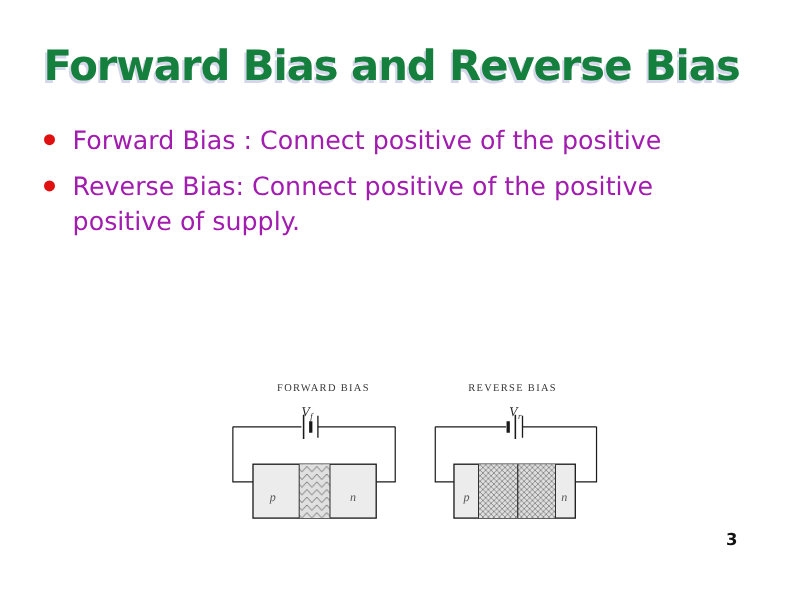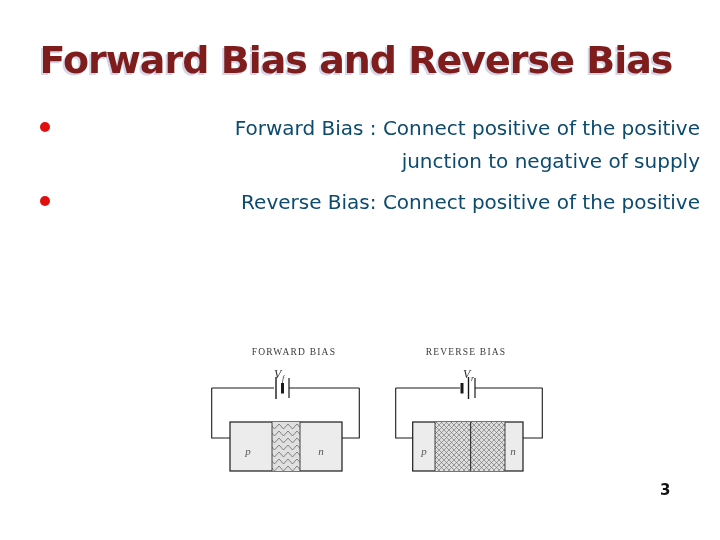--- a/index.html
+++ b/index.html
@@ -2,31 +2,31 @@
 <html><head>
 <meta charset="utf-8">
 <style>
   html,body{margin:0;padding:0;background:#fff;}
   .slide{
     position:relative;width:720px;height:540px;background:#ffffff;
     overflow:hidden;font-family:"DejaVu Sans",sans-serif;
   }
   .title{
     position:absolute;top:38px;left:0;width:712px;text-align:center;
-    font-size:38px;font-weight:bold;letter-spacing:-1px;color:#7f1d1d;
+    font-size:38px;font-weight:bold;letter-spacing:-1px;color:#15803d;
     text-shadow:-2px 2px 0 #d6d6ea;
     white-space:nowrap;
   }
   .bullets{
     position:absolute;top:112px;left:40px;width:660px;
     list-style:none;margin:0;padding:0;
   }
   .bullets li{
-    position:relative;padding-left:26px;color:#0c4a6e;
-    font-size:20px;line-height:32.5px;text-align:right;
+    position:relative;padding-left:26px;color:#a21caf;
+    font-size:23px;line-height:32.5px;
   }
   .bullets li + li{margin-top:9px;}
   .dot{
     position:absolute;left:0;top:10px;width:10px;height:10px;
     border-radius:50%;background:#e01010;
   }
   .bline{white-space:nowrap;}
   .diagram{position:absolute;}
   #fwd{left:198px;top:340px;}
   #rev{left:384px;top:340px;}
@@ -47,25 +47,25 @@
 <body>
 
 <div class="slide">
 
   <div class="title">Forward Bias and Reverse Bias</div>
 
   <ul class="bullets">
     <li>
       <span class="dot"></span>
       <div class="bline">Forward Bias : Connect positive of the positive</div>
-      <div class="bline">junction to negative of supply</div>
     </li>
     <li>
       <span class="dot"></span>
       <div class="bline">Reverse Bias: Connect positive of the positive</div>
+      <div class="bline">positive of supply.</div>
     </li>
   </ul>
 
   <svg id="fwd" class="diagram" width="175" height="150" viewBox="0 0 175 150">
     <defs>
       <pattern id="herringboneF" width="9" height="7" patternUnits="userSpaceOnUse">
         <path d="M0 0 L4.5 5 L9 0" stroke="#6a6a6a" stroke-width="0.8" fill="none"></path>
         <path d="M0 7 L4.5 12" stroke="#6a6a6a" stroke-width="0.5" fill="none"></path>
       </pattern>
     </defs>

